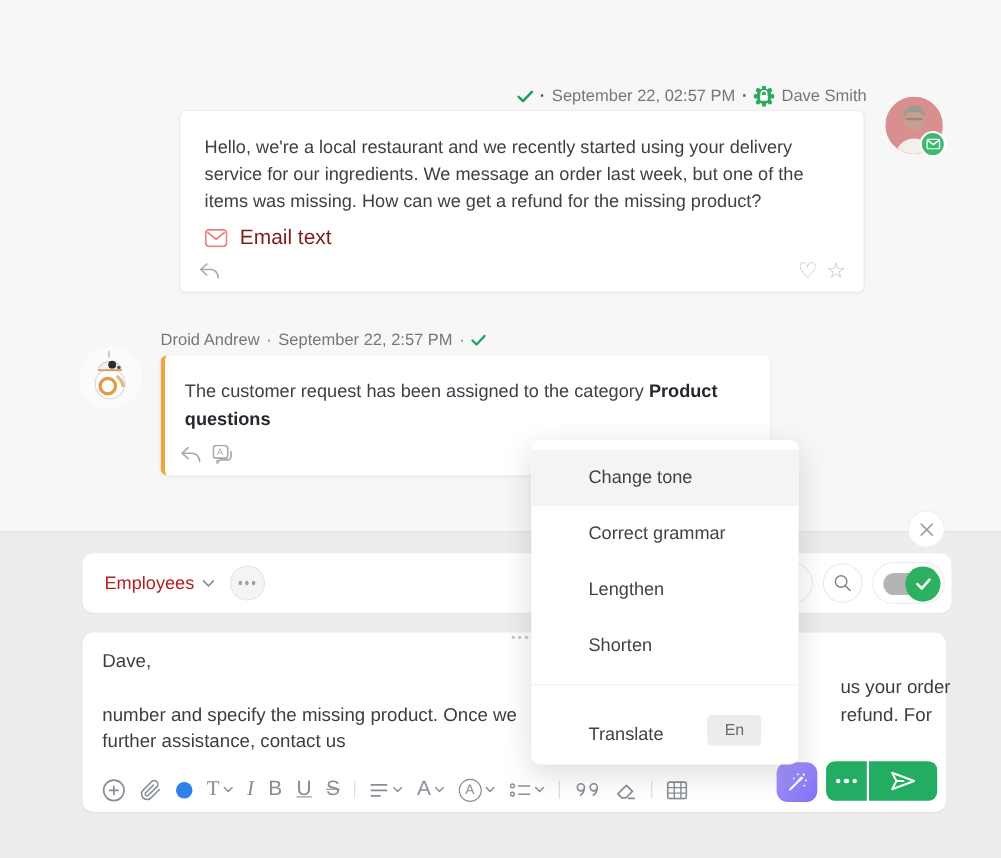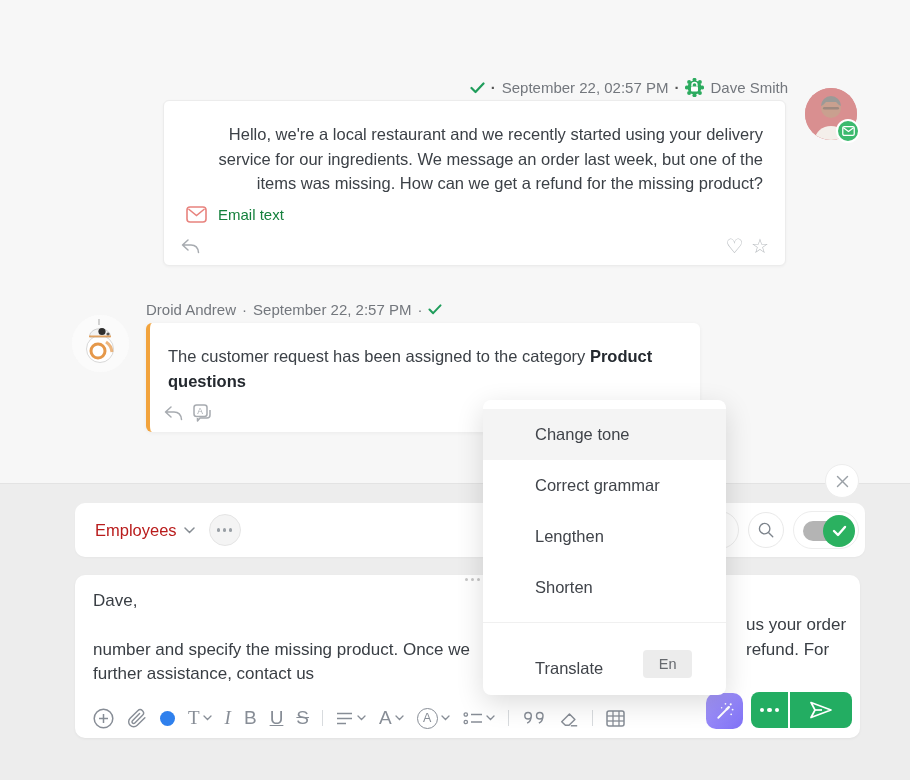--- a/index.html
+++ b/index.html
@@ -13,23 +13,23 @@
                  gap:6px; color:#73777d; font-size:15px; }
   .cust-header .sep { color:#555; font-weight:bold; }
   .avatar { position:absolute; left:805px; top:88px; width:52px; height:52px; border-radius:50%;
             overflow:hidden; background:#d98f90; }
   .avatar-badge { position:absolute; left:836px; top:119px; width:24px; height:24px; border-radius:50%;
                   background:#3cba6e; border:2px solid #fff; display:flex; align-items:center; justify-content:center; }
 
   .cust-bubble { position:absolute; left:163px; top:100px; width:623px; height:166px; background:#fff;
                  border:1px solid #ececec; border-radius:6px; box-shadow:0 1px 3px rgba(0,0,0,.04); }
   .cust-text { padding:21px 22px 0 22px; font-size:16.5px; line-height:24.5px; color:#3c4147; }
-  .cust-text div { white-space:nowrap;text-align:right; }
+  .cust-text div { white-space:nowrap; }
   .email-row { display:flex; align-items:center; gap:11px; margin:10px 0 0 22px; }
-  .email-link { color:#15803d; font-size:15px; }
+  .email-link { color:#7f1d1d; font-size:19px; }
   .bubble-footer { position:absolute; left:16px; right:16px; bottom:7px; display:flex;
                    justify-content:space-between; align-items:center; }
   .rate-icons { display:flex; gap:8px; font-size:20px; color:#b9bdc1; }
 
   .bot-header { position:absolute; left:146px; top:301px; display:flex; align-items:center; gap:6px;
                 color:#73777d; font-size:15px; }
   .bb8 { position:absolute; left:72px; top:315px; width:57px; height:57px; border-radius:50%; background:#fbfbfb; }
   .bot-bubble { position:absolute; left:146px; top:323px; width:554px; height:109px; background:#fff;
                 border-radius:6px; border-left:4px solid #f2a33c; box-shadow:0 1px 4px rgba(0,0,0,.05); }
   .bot-text { padding:21px 22px 0 18px; font-size:16.5px; line-height:24.5px; color:#3c4147; }
@@ -69,21 +69,21 @@
                background:#fff; border:1px solid #ededed; z-index:6; display:flex; align-items:center;
                justify-content:center; cursor:pointer; }
 
   
   .composer { position:absolute; left:75px; top:575px; width:785px; height:163px; background:#fff;
               border-radius:10px; z-index:10; box-shadow:0 1px 3px rgba(0,0,0,.05); }
   .drag-handle { position:absolute; left:390px; top:3px; display:flex; gap:3px; cursor:grab; }
   .drag-handle i { width:3px; height:3px; border-radius:50%; background:#c6c6c6; display:block; }
   .comp-text { position:absolute; left:18px; top:14px; right:14px; font-size:17px; color:#393e44; }
   .comp-line { position:relative; height:24.3px; line-height:24.3px; white-space:nowrap; }
-  .comp-line .rfrag { position:absolute; left:634px; top:0;padding-left:19px; }
+  .comp-line .rfrag { position:absolute; left:652px; top:0;padding-left:19px; }
 
   .toolbar { position:absolute; left:18px; bottom:9px; display:flex; align-items:center; gap:13px; color:#878d96; }
   .tb { display:flex; align-items:center; cursor:pointer; color:#878d96; }
   .tb-letter { font-size:19px; }
   .serif { font-family:"Liberation Serif", serif; }
   .tb .chev { margin-left:3px; }
   .tb-div { width:1px; height:16px; background:#d8dbde; }
   .circleA { width:21px; height:21px; border:1.5px solid #878d96; border-radius:50%;
              display:flex; align-items:center; justify-content:center; font-size:12.5px; }
   .u-line { text-decoration:underline; }

